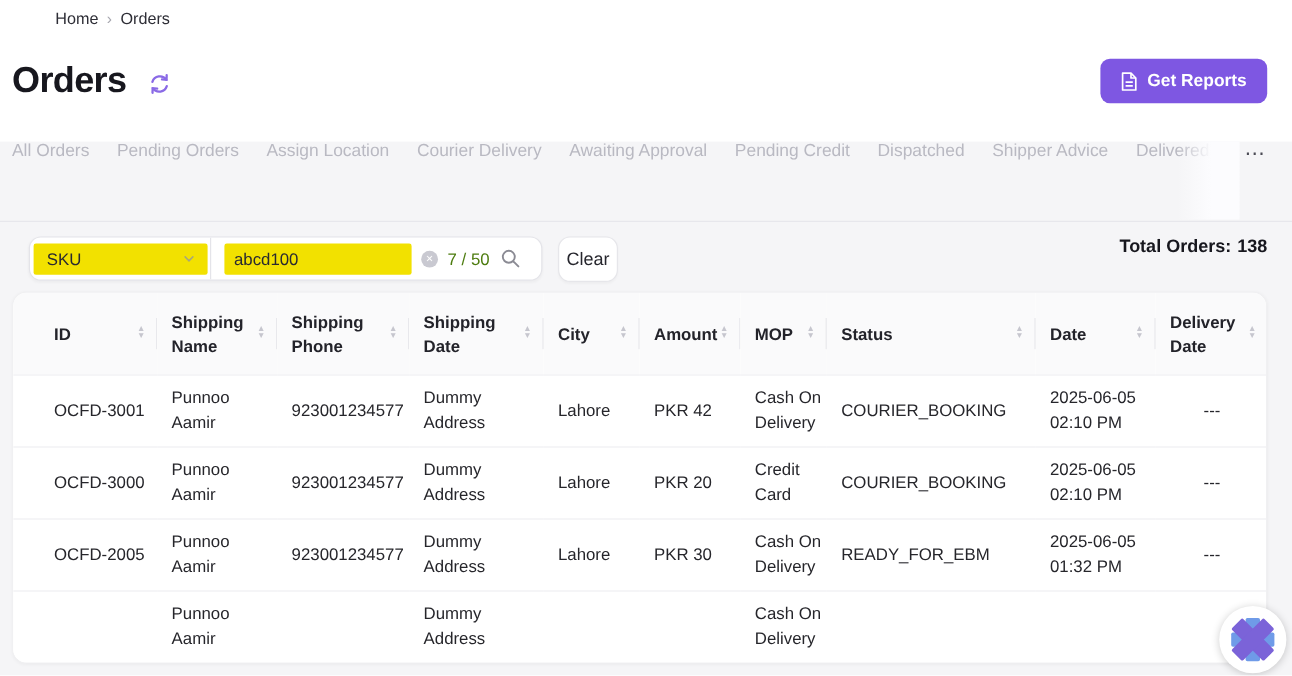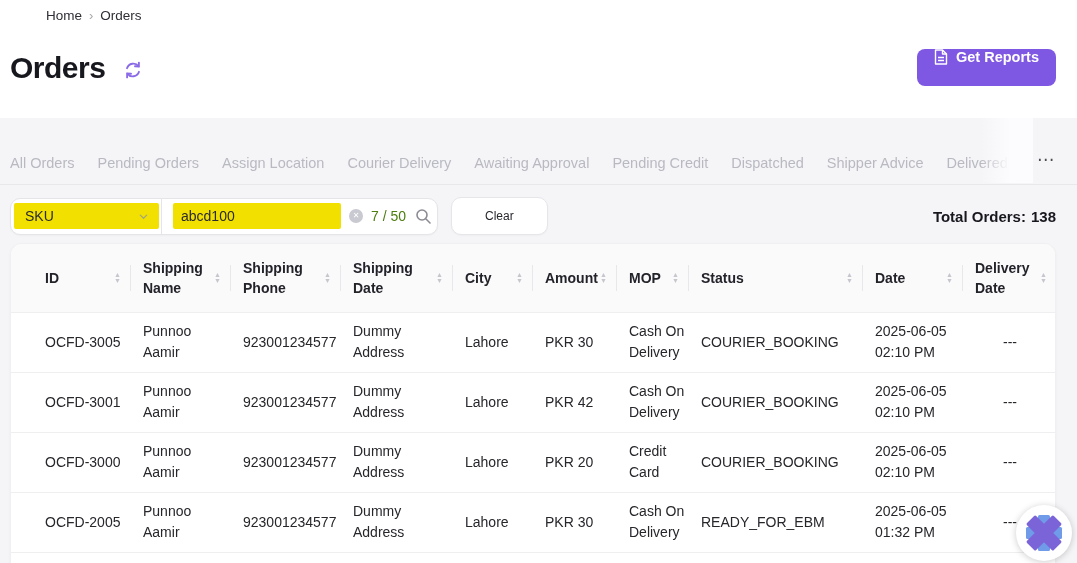--- a/index.html
+++ b/index.html
@@ -10,67 +10,67 @@
   }
   
   .top { padding:8px 21px 0 10px; }
   .breadcrumb { display:flex; align-items:center; gap:7px; font-size:13.5px; color:#2e2e36;margin-left:36px; }
   .breadcrumb .sep { color:#a6a6ae; font-size:13px; }
   .breadcrumb .crumb { cursor:default; }
   .title-row { display:flex; align-items:center; margin-top:26px; }
   .page-title { font-size:30px; font-weight:700; color:#17171e; letter-spacing:-0.5px; }
   .refresh { margin-left:18px; margin-top:4px; cursor:pointer; display:flex; }
   .btn-reports {
-    margin-left:auto; display:flex; align-items:flex-start; gap:8px;
+    margin-left:auto; display:flex; align-items:center; gap:8px;
     background:var(--accent,#7e57e2); color:#fff; border:none; cursor:pointer;
     font-family:inherit; font-size:14.5px; font-weight:700;
     padding:0 17px; height:37px; border-radius:8px;
   }
   
   .lower { position:absolute; top:118px; left:0; right:0; bottom:0; background:#f5f5f7; }
   .tabs-bar {
     position:relative; height:67px; border-bottom:1px solid #e7e7ec;
-    display:flex; align-items:flex-end; padding:0 18px 13px 10px;
+    display:flex; align-items:flex-start; padding:0 18px 13px 10px;
   }
   .tabs-scroller { display:flex; gap:23px; overflow:hidden; flex:1; white-space:nowrap; }
   .tab { font-size:14.5px; color:#b9b9c2; cursor:pointer; flex:0 0 auto; }
   .tabs-fade {
     position:absolute; right:44px; bottom:1px; top:0; width:52px; pointer-events:none;
     background:linear-gradient(to right, rgba(250,250,252,0), #fcfcfe 55%);
   }
   .tabs-more { font-size:17px; color:#4b4b55; cursor:pointer; padding:0 4px 1px 6px; letter-spacing:1px; }
   
-  .search-row { display:flex; align-items:center; margin:12px 21px 0 10px; }
+  .search-row { display:flex; align-items:flex-start; margin:12px 21px 0 24px; }
   .search-box {
     width:428px; height:37px; background:#fff; border:1px solid #e4e4e9; border-radius:10px;
     display:flex; align-items:center; overflow:hidden; box-shadow:0 1px 2px rgba(0,0,0,0.03);
   }
   .sku-select {
     width:150px; height:100%; display:flex; align-items:center; padding:0 0 0 3px; cursor:pointer; flex:0 0 auto;
   }
   .sku-hl {
     background:var(--highlight,#f2e100); height:26px; flex:1; margin-right:2px;
     display:flex; align-items:center; justify-content:space-between; padding:0 10px 0 11px; border-radius:2px;
   }
   .sku-hl .lbl { font-size:14px; color:#2a2a30; }
   .v-divider { width:1px; align-self:stretch; background:#e4e4e9; flex:0 0 auto; }
   .query-input {
-    width:168px; height:26px; margin-left:11px; border:none; outline:none;
+    width:156px; height:26px; margin-left:11px; border:none; outline:none;
     background:var(--highlight,#f2e100); font-family:inherit; font-size:14px; color:#2a2a30;
     padding:0 8px; border-radius:2px; flex:0 0 auto;
   }
   .clear-circle {
     width:14px; height:14px; border-radius:50%; background:#c9c9d1; color:#fff;
     font-size:8px; line-height:14px; text-align:center; margin-left:8px; cursor:pointer; flex:0 0 auto;
   }
   .char-count { font-size:14px; color:#4d7c0f; margin:0 9px 0 8px; flex:0 0 auto; }
   .mag { display:flex; margin-right:13px; cursor:pointer; flex:0 0 auto; }
   .btn-clear {
-    margin-left:13px; height:38px; padding:0 33px; background:#fff; border:1px solid #e6e6ea;
-    border-radius:10px; font-family:inherit; font-size:12px; color:#26262d; cursor:pointer;
+    margin-left:13px; height:38px; padding:0 6px; background:#fff; border:1px solid #e6e6ea;
+    border-radius:10px; font-family:inherit; font-size:15px; color:#26262d; cursor:pointer;
     box-shadow:0 1px 2px rgba(0,0,0,0.03);
   }
   .total-orders { margin-left:auto; font-size:15px; font-weight:700; color:#17171e; display:flex; gap:5px; }
   
   .card {
     margin:8px 21px 0 10px; background:#fff; border-radius:12px; overflow:hidden;
     border:1px solid #f0f0f2; box-shadow:0 1px 3px rgba(0,0,0,0.04);
   }
   table { width:100%; border-collapse:collapse; table-layout:fixed; }
   thead th {
@@ -287,35 +287,20 @@
                 <span class="sort">
                   <span>▲</span>
                   <span>▼</span>
                 </span>
               </div>
             </th>
           </tr>
         </thead>
       <tbody>
           <tr>
-            <td>OCFD-3005</td>
-            <td>Punnoo Aamir</td>
-            <td>923001234577</td>
-            <td>Dummy Address</td>
-            <td>Lahore</td>
-            <td>PKR 30</td>
-            <td>Cash On Delivery</td>
-            <td>COURIER_BOOKING</td>
-            <td>
-              <div>2025-06-05</div>
-              <div>02:10 PM</div>
-            </td>
-            <td class="center">---</td>
-          </tr>
-          <tr>
             <td>OCFD-3001</td>
             <td>Punnoo Aamir</td>
             <td>923001234577</td>
             <td>Dummy Address</td>
             <td>Lahore</td>
             <td>PKR 42</td>
             <td>Cash On Delivery</td>
             <td>COURIER_BOOKING</td>
             <td>
               <div>2025-06-05</div>

